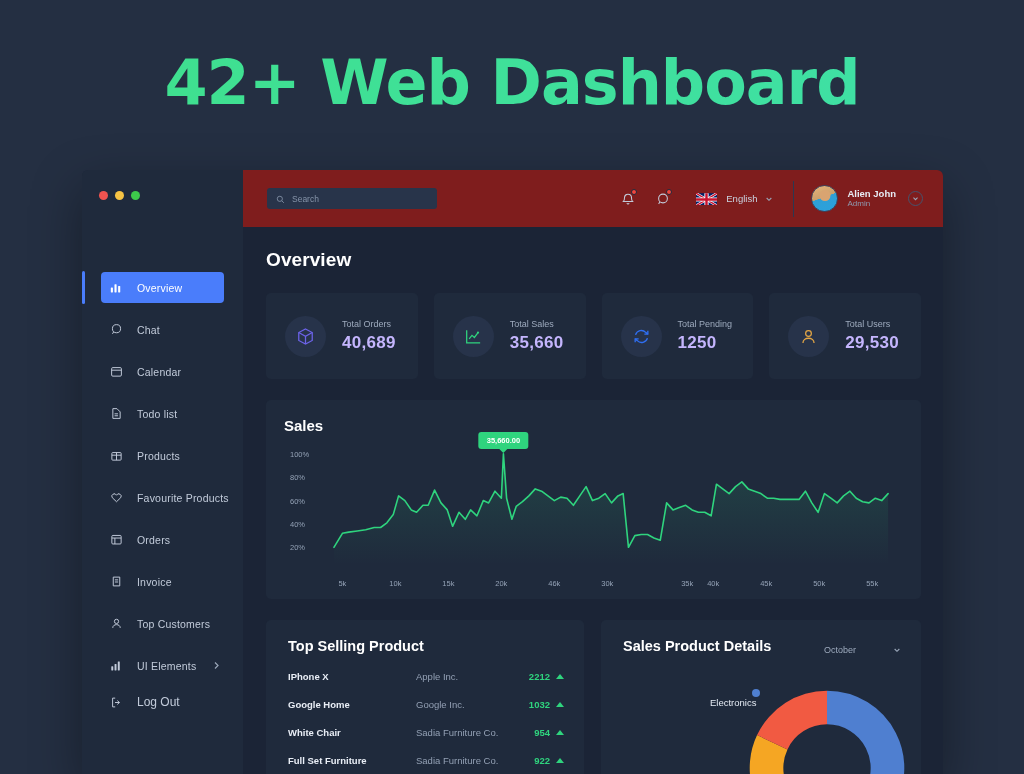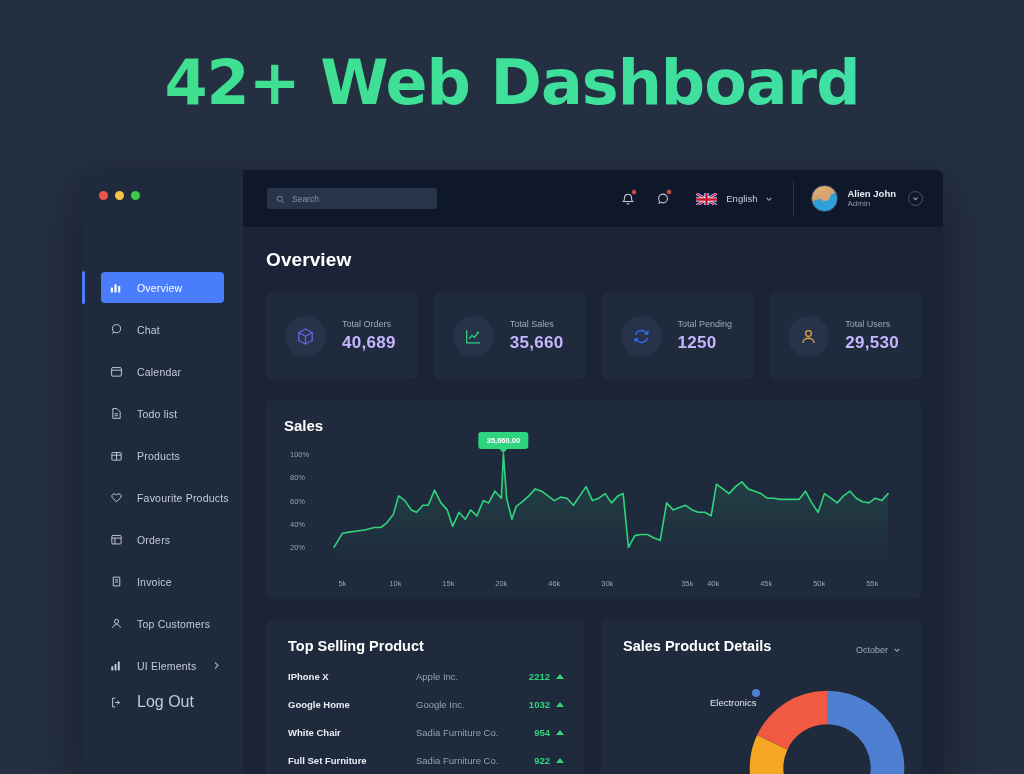--- a/index.html
+++ b/index.html
@@ -72,32 +72,32 @@
   .nav-item.active::before {
     content: ""; position: absolute; left: -19px; top: -1px;
     width: 3px; height: 33px; background: #4a7dfb; border-radius: 2px;
   }
   .nav-chevron { margin-left: auto; margin-right: 22px; color: #9aa6b8; }
   .nav-chevron svg { width: 9px; height: 9px; display: block; }
 
   .logout {
     position: absolute; left: 0; bottom: 58px;
     display: flex; align-items: center; height: 28px;
-    padding-left: 27px; color: #c2cbda; font-size: 16px; cursor: pointer;
+    padding-left: 27px; color: #c2cbda; font-size: 12px; cursor: pointer;
   }
   .logout .ico { width: 14px; height: 14px; margin-right: 14px; display:flex; align-items:center; justify-content:center;}
   .logout .ico svg { width: 13px; height: 13px; display: block; }
 
   
   .main { flex: 1; display: flex; flex-direction: column; min-width: 0; }
 
   
   .topbar {
     height: 57px; flex: 0 0 57px;
-    background: #0f172a;
+    background: #7f1d1d;
     display: flex; align-items: center;
     padding: 0 20px 0 24px;
   }
   .search-box {
     width: 170px; height: 21px;
     background: #28344a; border-radius: 3px;
     display: flex; align-items: center; padding: 0 9px;
   }
   .search-box svg { width: 9px; height: 9px; color: #7d8btml; color:#8593a8; flex:0 0 9px; }
   .search-input {
@@ -202,21 +202,21 @@
   }
   .prod-name { color: #e9eef6; font-weight: 700; width: 128px; flex: 0 0 128px; }
   .prod-company { color: #93a0b4; flex: 1; }
   .prod-count { color: #2fd47e; font-weight: 700; margin-right: 6px; }
   .tri-up {
     width: 0; height: 0; border-left: 4px solid transparent;
     border-right: 4px solid transparent; border-bottom: 5px solid #2fd47e;
   }
 
   .panel-head { display: flex; align-items: flex-start; }
-  .month-sel { margin-left: auto; color: #9daabd; font-size: 9px; display: flex; align-items: center; cursor: pointer; margin-top: 7px;}
+  .month-sel { margin-left: auto; color: #9daabd; font-size: 9px; display: flex; align-items: center; cursor: pointer; margin-top: 7px; gap: 32px;}
   .month-sel svg { width: 8px; height: 8px; margin-left: 5px; display:block; }
 
   .legend { margin-top: 34px; }
   .legend-row { display: flex; align-items: center; margin-bottom: 24px; font-size: 9.5px; flex-direction: column; }
   .legend-dot { width: 8px; height: 8px; border-radius: 50%; margin-right: 13px; flex:0 0 8px;}
   .legend-name { color: #e4eaf3; width: 104px; flex: 0 0 104px; }
   .legend-val { color: #c6cfdd; }
 
   .donut { position: absolute; right: 10px; bottom: -72px; width: 168px; height: 168px; }
 </style>

